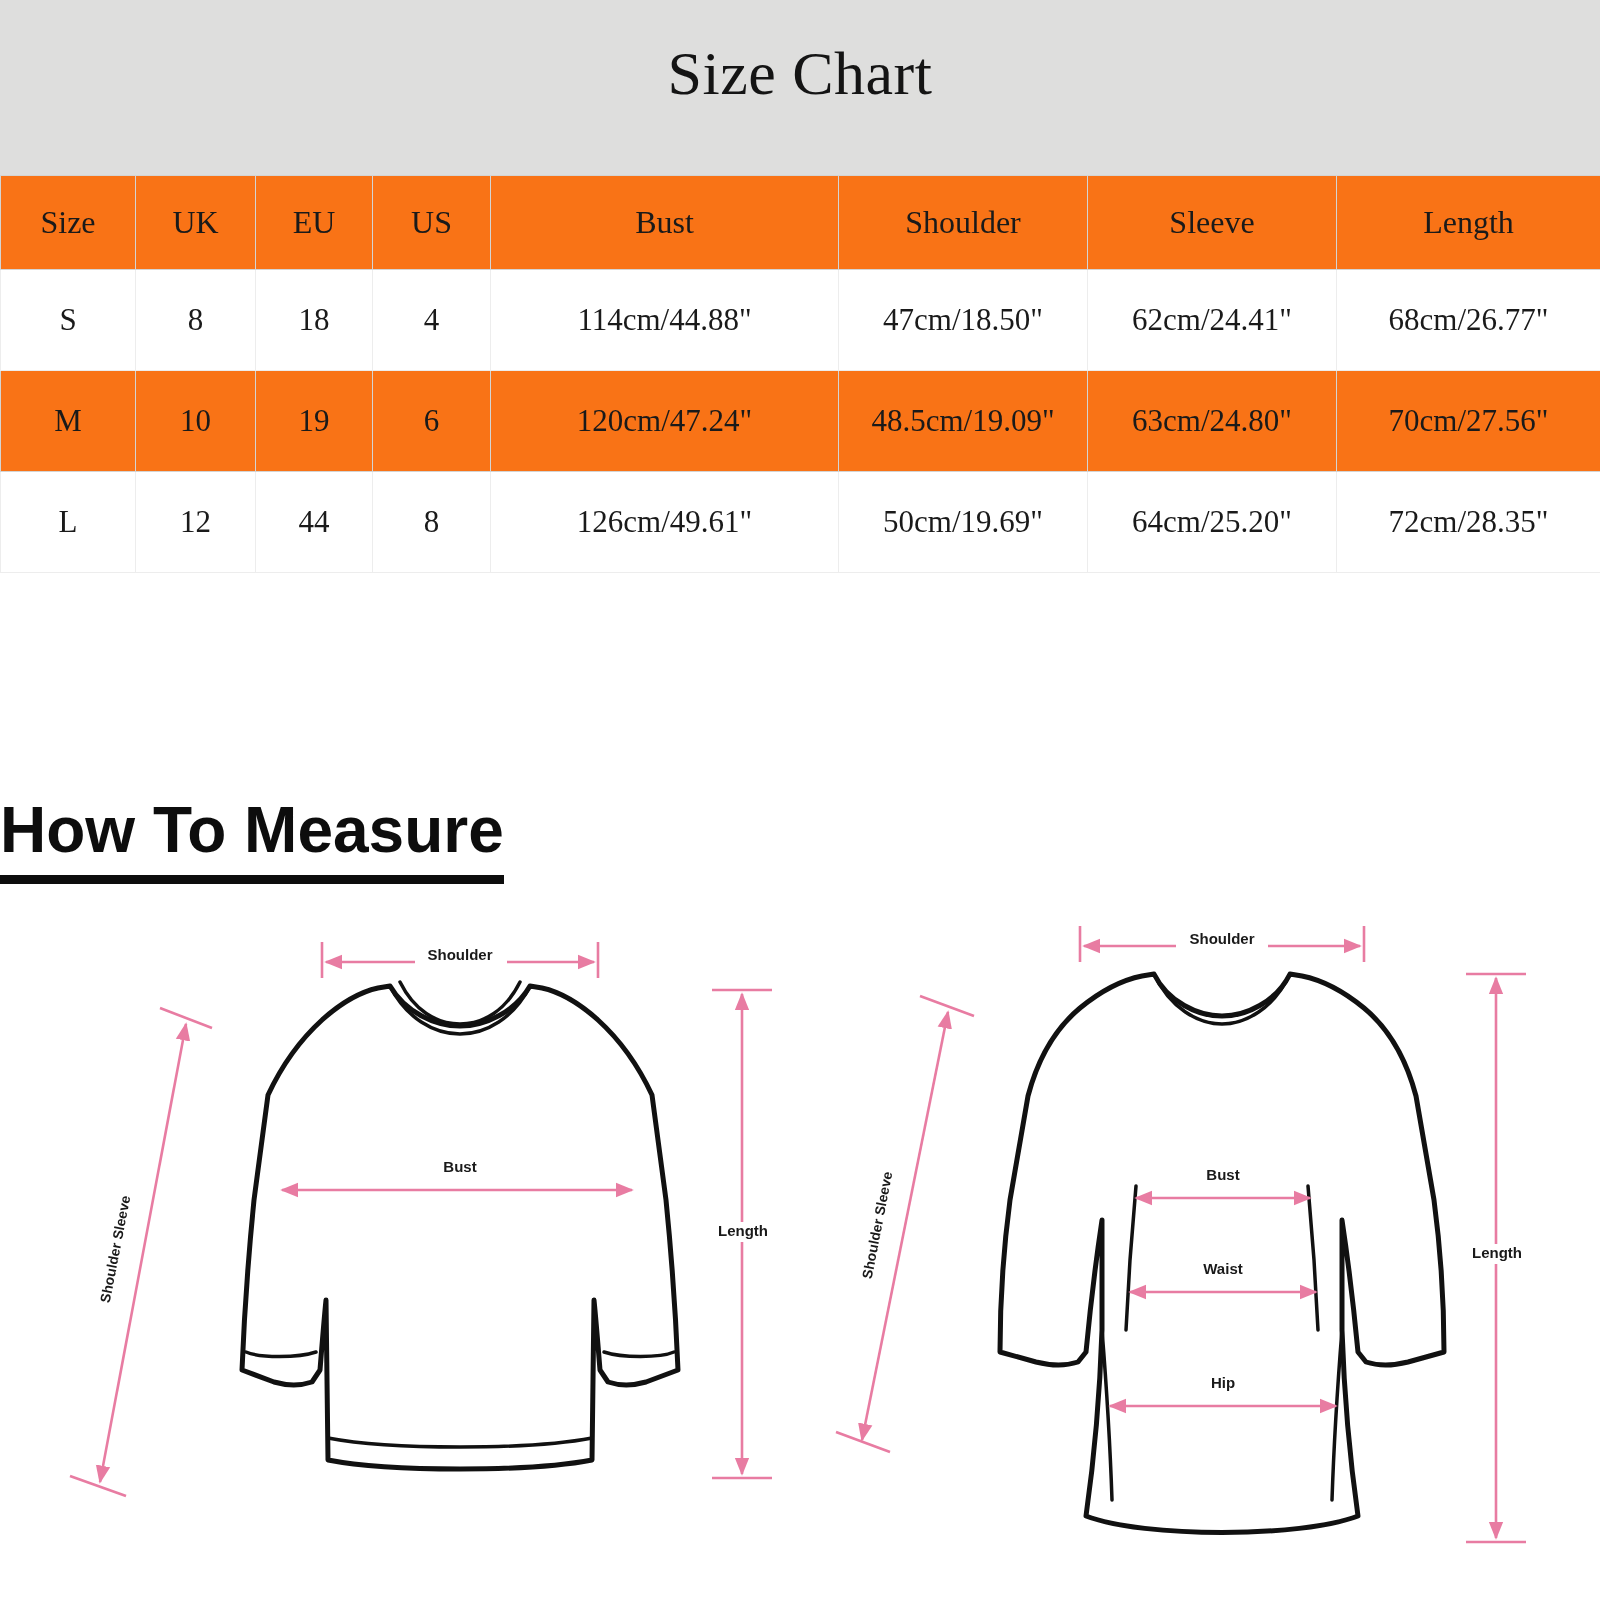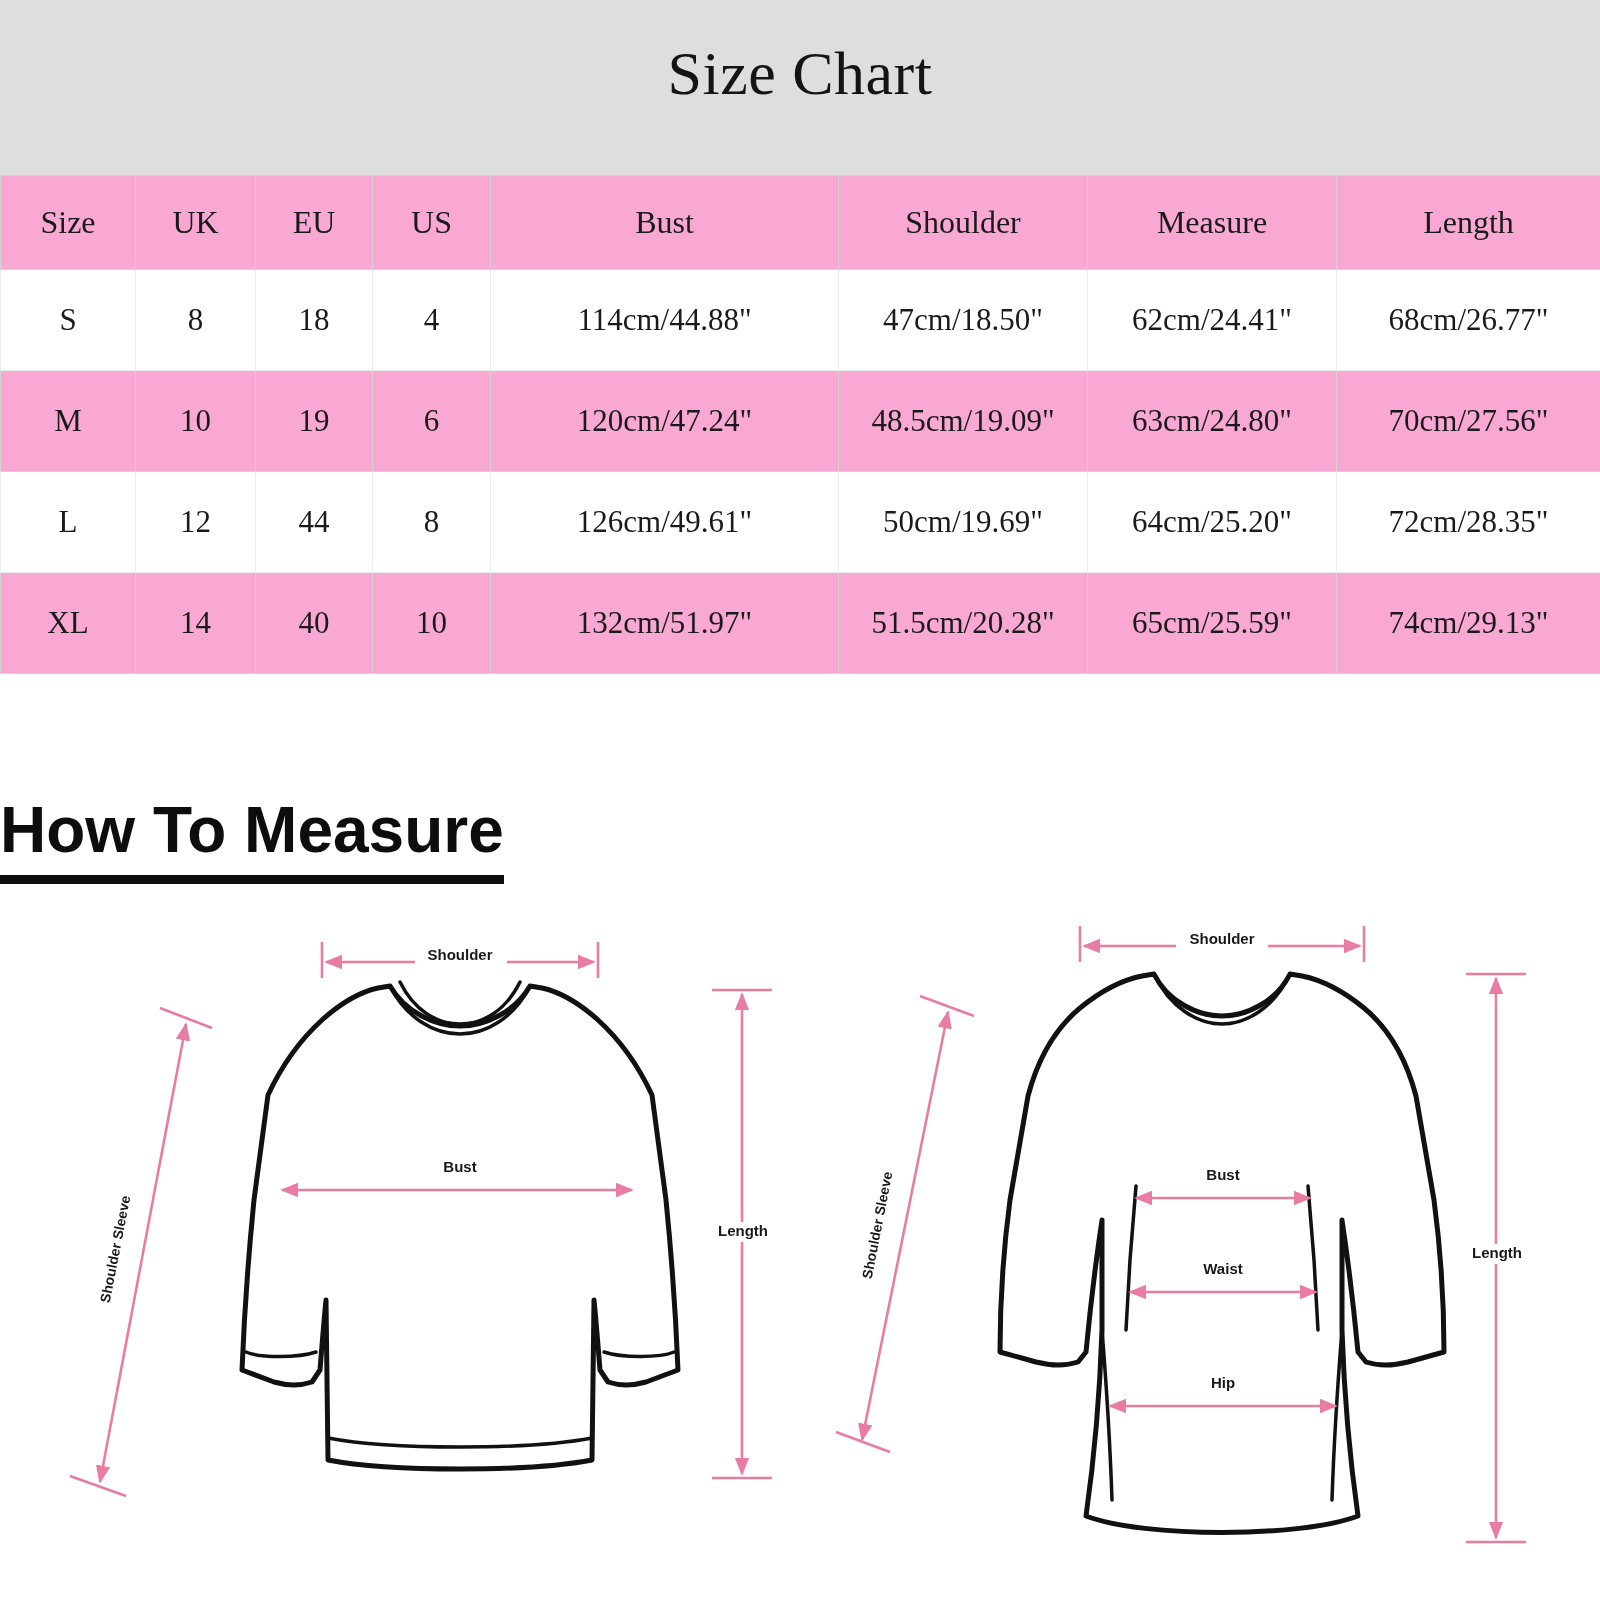--- a/index.html
+++ b/index.html
@@ -54,21 +54,21 @@
     vertical-align: middle;
     font-family: "Liberation Serif", serif;
     font-weight: normal;
     color: #1a1a1a;
     font-size: 31px;
     height: 100px;
     padding: 0;
   }
   table.size-table tr.shaded td,
   table.size-table tr.shaded th {
-    background: #f9a8d4;
+    background: #f97316;
     border-color: #d4d4d3;
   }
   table.size-table tr.plain td {
     background: #ffffff;
     border-color: #ededed;
   }
   table.size-table tr.head-row th {
     font-size: 32px;
     height: 93px;
   }
@@ -153,21 +153,21 @@
         <col class="c-len">
     </colgroup>
     <thead>
       <tr class="head-row shaded">
         <th>Size</th>
         <th>UK</th>
         <th>EU</th>
         <th>US</th>
         <th>Bust</th>
         <th>Shoulder</th>
-        <th>Measure</th>
+        <th>Sleeve</th>
         <th>Length</th>
       </tr>
     </thead>
     <tbody>
       <tr class="plain">
         <td>S</td>
         <td>8</td>
         <td>18</td>
         <td>4</td>
         <td>114cm/44.88"</td>
@@ -188,30 +188,20 @@
       <tr class="plain">
         <td>L</td>
         <td>12</td>
         <td>44</td>
         <td>8</td>
         <td>126cm/49.61"</td>
         <td>50cm/19.69"</td>
         <td>64cm/25.20"</td>
         <td>72cm/28.35"</td>
       </tr>
-      <tr class="shaded">
-        <td>XL</td>
-        <td>14</td>
-        <td>40</td>
-        <td>10</td>
-        <td>132cm/51.97"</td>
-        <td>51.5cm/20.28"</td>
-        <td>65cm/25.59"</td>
-        <td>74cm/29.13"</td>
-      </tr>
     </tbody>
   </table>
 </div>
 
 <div class="how-wrap">
   <div class="how-text">How To Measure</div>
 </div>
 
 <div class="diagrams">
 

